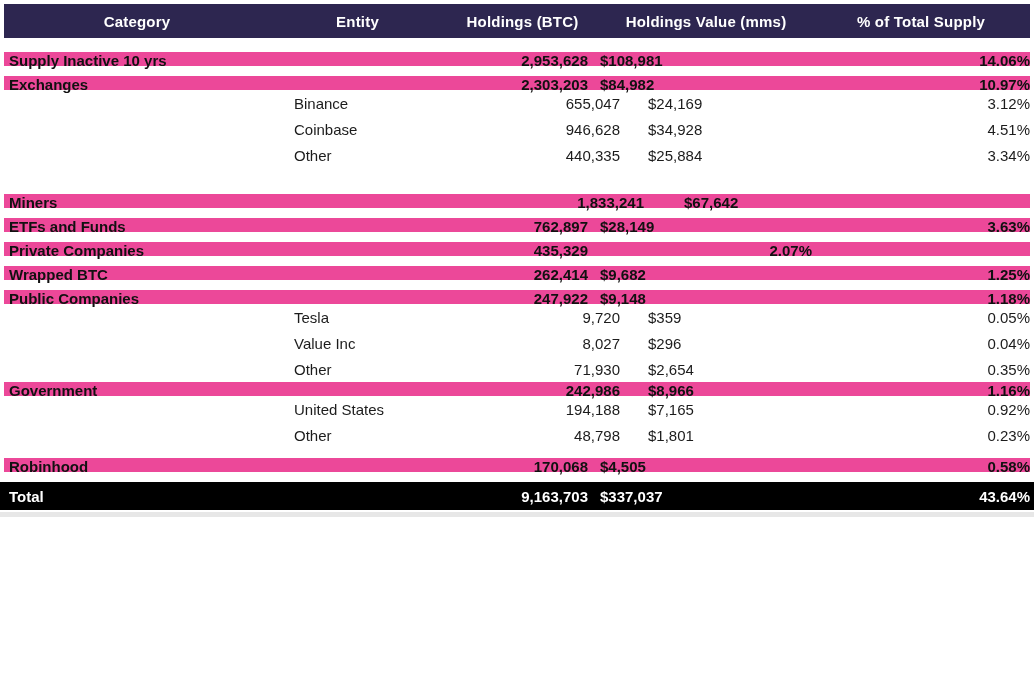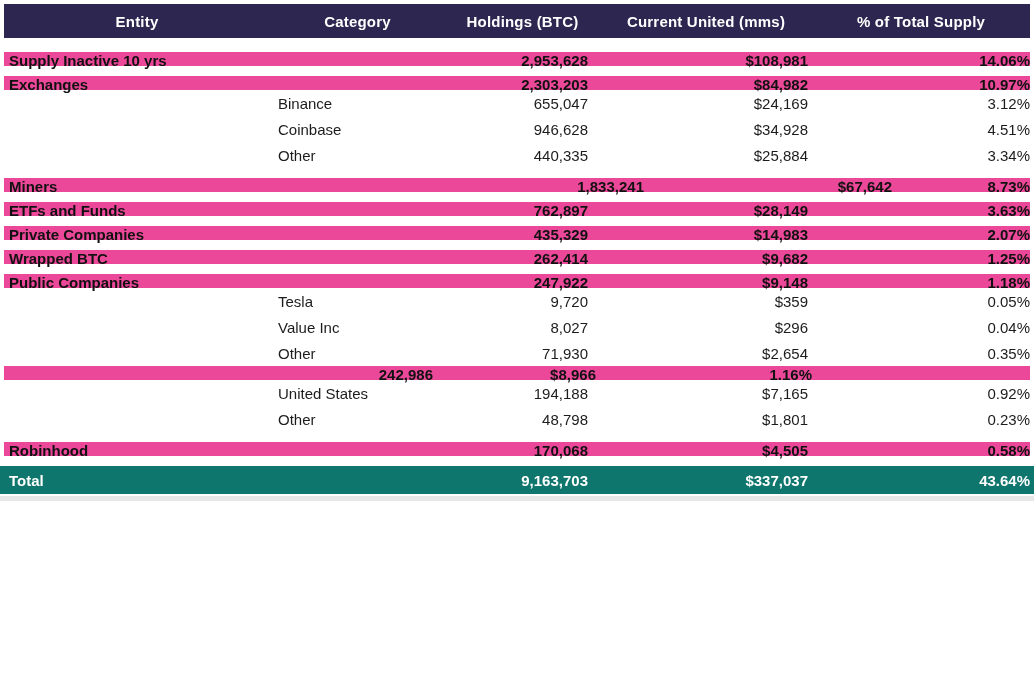--- a/index.html
+++ b/index.html
@@ -36,55 +36,55 @@
     height: 14px;
     font-weight: 700;
   }
   .row.entity {
     background: #ffffff;
     height: 26px;
     font-weight: 400;
     color: #1c1c1c;
   }
   .row.total {
-    background: #0f766e;
+    background: #000000;
     color: #ffffff;
     height: 28px;
     font-weight: 700;
     margin-left: -4px;
     margin-right: -4px;
     padding: 0 4px;
   }
   .gap-first  { margin-top: 14px; }
   .gap-normal { margin-top: 10px; }
-  .gap-large  { margin-top: 10px; gap: 28px; }
-  .gap-none   { margin-top: 0; }
+  .gap-large  { margin-top: 26px; gap: 28px; }
+  .gap-none   { margin-top: 0; gap: 16px; }
   
   .c-cat  { padding-left: 5px; text-align: left; white-space: nowrap; }
   .c-ent  { padding-left: 8px; text-align: left; white-space: nowrap; }
   .c-hold { text-align: right; padding-right: 12px; white-space: nowrap; }
-  .c-val  { text-align: right; padding-right: 4px;  white-space: nowrap; }
+  .c-val  { padding-right: 4px;  white-space: nowrap; }
   .c-pct  { text-align: right;  white-space: nowrap; }
   
   .bottom-strip {
     margin: 2px -4px 0 -4px;
     height: 5px;
     background: #e7e7e7;
   }
 </style>
 </head>
 <body>
 
 <div class="page">
 
   <div class="grid-row header-row">
+    <div class="hcell">Category</div>
     <div class="hcell">Entity</div>
-    <div class="hcell">Category</div>
     <div class="hcell">Holdings (BTC)</div>
-    <div class="hcell">Current United (mms)</div>
+    <div class="hcell">Holdings Value (mms)</div>
     <div class="hcell">% of Total Supply</div>
   </div>
 
   <div>
       <div class="grid-row row category gap-first">
     <div class="c-cat">Supply Inactive 10 yrs</div>
     <div class="c-ent"></div>
     <div class="c-hold">2,953,628</div>
     <div class="c-val">$108,981</div>
     <div class="c-pct">14.06%</div>
@@ -115,34 +115,32 @@
     <div class="c-ent">Other</div>
     <div class="c-hold">440,335</div>
     <div class="c-val">$25,884</div>
     <div class="c-pct">3.34%</div>
   </div>
       <div class="grid-row row category gap-large">
     <div class="c-cat">Miners</div>
     <div class="c-ent"></div>
     <div class="c-hold">1,833,241</div>
     <div class="c-val">$67,642</div>
-    <div class="c-pct">8.73%</div>
   </div>
       <div class="grid-row row category gap-normal">
     <div class="c-cat">ETFs and Funds</div>
     <div class="c-ent"></div>
     <div class="c-hold">762,897</div>
     <div class="c-val">$28,149</div>
     <div class="c-pct">3.63%</div>
   </div>
       <div class="grid-row row category gap-normal">
     <div class="c-cat">Private Companies</div>
     <div class="c-ent"></div>
     <div class="c-hold">435,329</div>
-    <div class="c-val">$14,983</div>
     <div class="c-pct">2.07%</div>
   </div>
       <div class="grid-row row category gap-normal">
     <div class="c-cat">Wrapped BTC</div>
     <div class="c-ent"></div>
     <div class="c-hold">262,414</div>
     <div class="c-val">$9,682</div>
     <div class="c-pct">1.25%</div>
   </div>
       <div class="grid-row row category gap-normal">
@@ -167,20 +165,21 @@
     <div class="c-pct">0.04%</div>
   </div>
       <div class="grid-row row entity gap-none">
     <div class="c-cat"></div>
     <div class="c-ent">Other</div>
     <div class="c-hold">71,930</div>
     <div class="c-val">$2,654</div>
     <div class="c-pct">0.35%</div>
   </div>
       <div class="grid-row row category gap-none">
+    <div class="c-cat">Government</div>
     <div class="c-ent"></div>
     <div class="c-hold">242,986</div>
     <div class="c-val">$8,966</div>
     <div class="c-pct">1.16%</div>
   </div>
       <div class="grid-row row entity gap-none">
     <div class="c-cat"></div>
     <div class="c-ent">United States</div>
     <div class="c-hold">194,188</div>
     <div class="c-val">$7,165</div>

